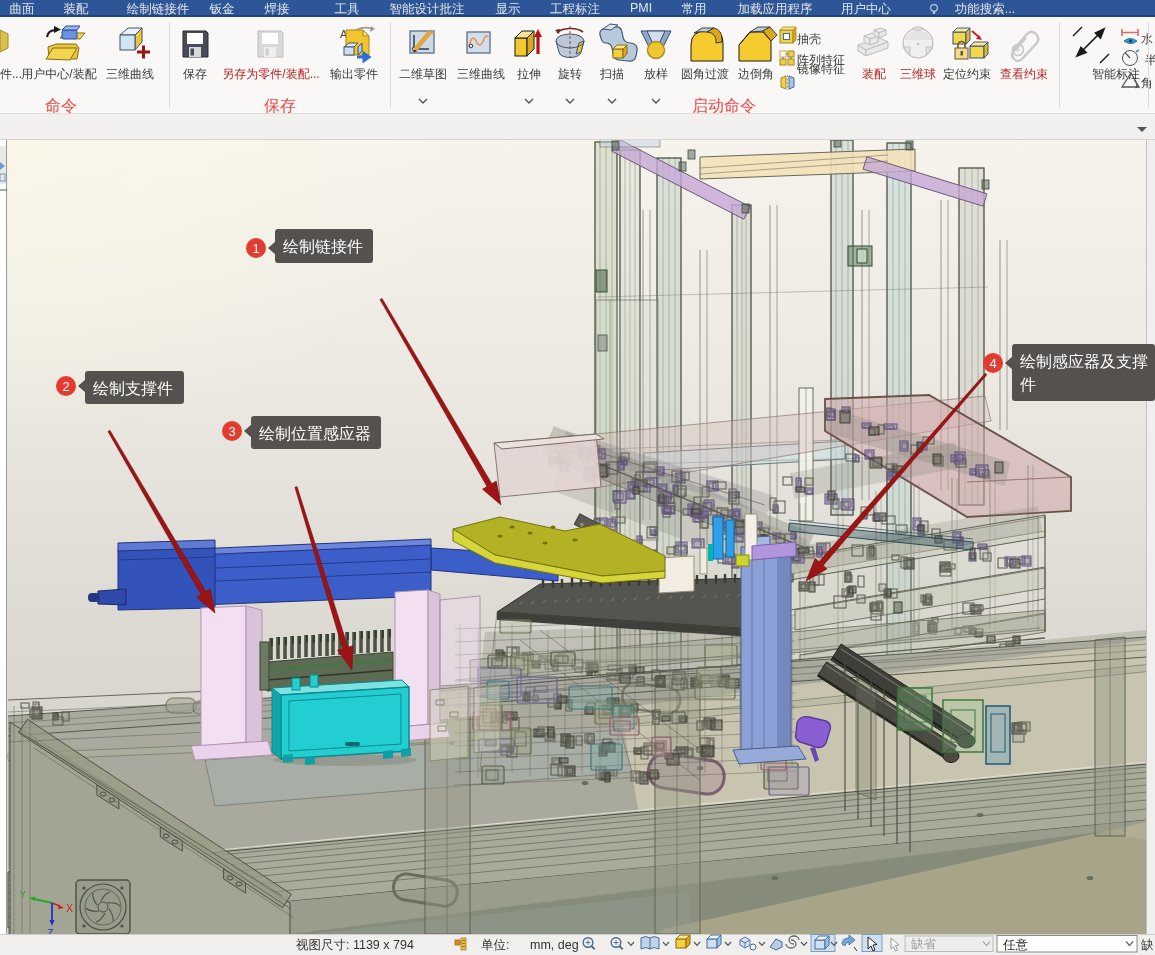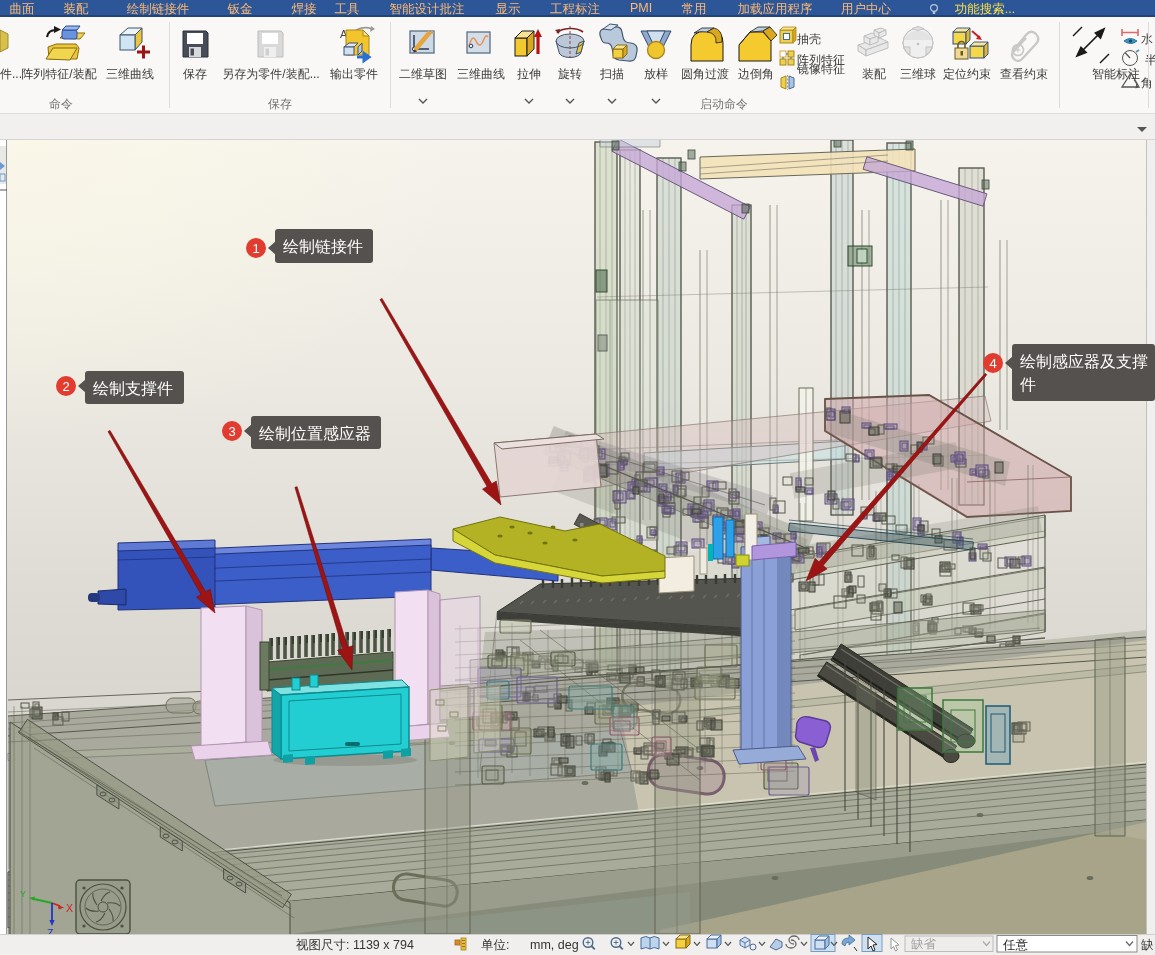--- a/index.html
+++ b/index.html
@@ -1,38 +1,38 @@
 <!DOCTYPE html>
 <html><head><meta charset="utf-8">
 <style>
 html,body{margin:0;padding:0;width:1155px;height:955px;overflow:hidden;
 font-family:"Liberation Sans",sans-serif;background:#f0efee;}
 *{box-sizing:border-box}
 .topbar{position:absolute;left:0;top:0;width:1155px;height:17px;background:#2c5697;border-bottom:2px solid #204378}
-.tab{position:absolute;top:1px;transform:translateX(-50%);color:#fdba74;font-size:12.5px;white-space:nowrap}
-.tab.dim{color:#fde047}
+.tab{position:absolute;top:1px;transform:translateX(-50%);color:#e5e5e5;font-size:12.5px;white-space:nowrap}
+.tab.dim{color:#e5e5e5}
 .ribbon{position:absolute;left:0;top:17px;width:1155px;height:97px;background:#f9f8f6;border-bottom:1px solid #dddcda}
 .ricons{position:absolute;left:0;top:0}
 .ilab{position:absolute;top:49px;transform:translateX(-50%);font-size:12px;color:#3a3a3a;white-space:nowrap}
-.ilab.dis{color:#404040}
+.ilab.dis{color:#b91c1c}
 .slab{position:absolute;transform:translateX(-50%);font-size:12px;color:#3a3a3a;white-space:nowrap}
 .sep{position:absolute;top:5px;width:1px;height:86px;background:#dddcda}
-.glab{position:absolute;top:79px;transform:translateX(-50%);font-size:12px;color:#737373;white-space:nowrap}
+.glab{position:absolute;top:79px;transform:translateX(-50%);font-size:16px;color:#ef4444;white-space:nowrap}
 .strip{position:absolute;left:0;top:114px;width:1155px;height:26px;background:#f1f0ef;border-bottom:1px solid #d6d5d3}
 .viewport{position:absolute;left:0;top:140px;width:1155px;height:794px}
 .statusbar{position:absolute;left:0;top:934px;width:1155px;height:35px;background:#f0efed;border-top:1px solid #cfcecc}
 .sbicons{position:absolute;left:0;top:-1px}
 </style></head>
 <body>
 <div class="topbar">
     <span class="tab" style="left:22px">曲面</span>
     <span class="tab" style="left:76px">装配</span>
     <span class="tab" style="left:158px">绘制链接件</span>
-    <span class="tab" style="left:240px">钣金</span>
-    <span class="tab" style="left:304px">焊接</span>
+    <span class="tab" style="left:222px">钣金</span>
+    <span class="tab" style="left:277px">焊接</span>
     <span class="tab" style="left:347px">工具</span>
     <span class="tab" style="left:427px">智能设计批注</span>
     <span class="tab" style="left:508px">显示</span>
     <span class="tab" style="left:575px">工程标注</span>
     <span class="tab" style="left:641px">PMI</span>
     <span class="tab" style="left:694px">常用</span>
     <span class="tab" style="left:775px">加载应用程序</span>
     <span class="tab" style="left:866px">用户中心</span>
     <span class="tab dim" style="left:985px">功能搜索...</span>
     <svg style="position:absolute;left:928px;top:3px" width="12" height="12">
@@ -197,21 +197,21 @@
 <circle cx="1130.5" cy="41" r="1.6" fill="#14465f"></circle>
 <circle cx="1130" cy="58" r="7.5" fill="none" stroke="#555"></circle>
 <path d="M1130,58 l-5,-5.5" stroke="#555" stroke-width="1.2"></path>
 <path d="M1136,52 l3,-2" stroke="#4a90c0" stroke-width="1.6"></path>
 <path d="M1122,87 l9,-14 8,14 z" fill="none" stroke="#555" stroke-width="1.3"></path>
 <path d="M1134,80 a10,10 0 0 1 3,7" fill="none" stroke="#555"></path>
 <path d="M1136,85 l3,2 -3.5,1.5 z" fill="#555"></path>
 </g>
     </svg>
     <span class="ilab" style="left:0px;transform:none">件...</span>
-    <span class="ilab" style="left:59px">阵列特征/装配</span>
+    <span class="ilab" style="left:59px">用户中心/装配</span>
     <span class="ilab" style="left:130px">三维曲线</span>
     <span class="ilab" style="left:195px">保存</span>
     <span class="ilab dis" style="left:271px">另存为零件/装配...</span>
     <span class="ilab" style="left:354px">输出零件</span>
     <span class="ilab" style="left:423px">二维草图</span>
     <span class="ilab" style="left:481px">三维曲线</span>
     <span class="ilab" style="left:529px">拉伸</span>
     <span class="ilab" style="left:570px">旋转</span>
     <span class="ilab" style="left:612px">扫描</span>
     <span class="ilab" style="left:656px">放样</span>

